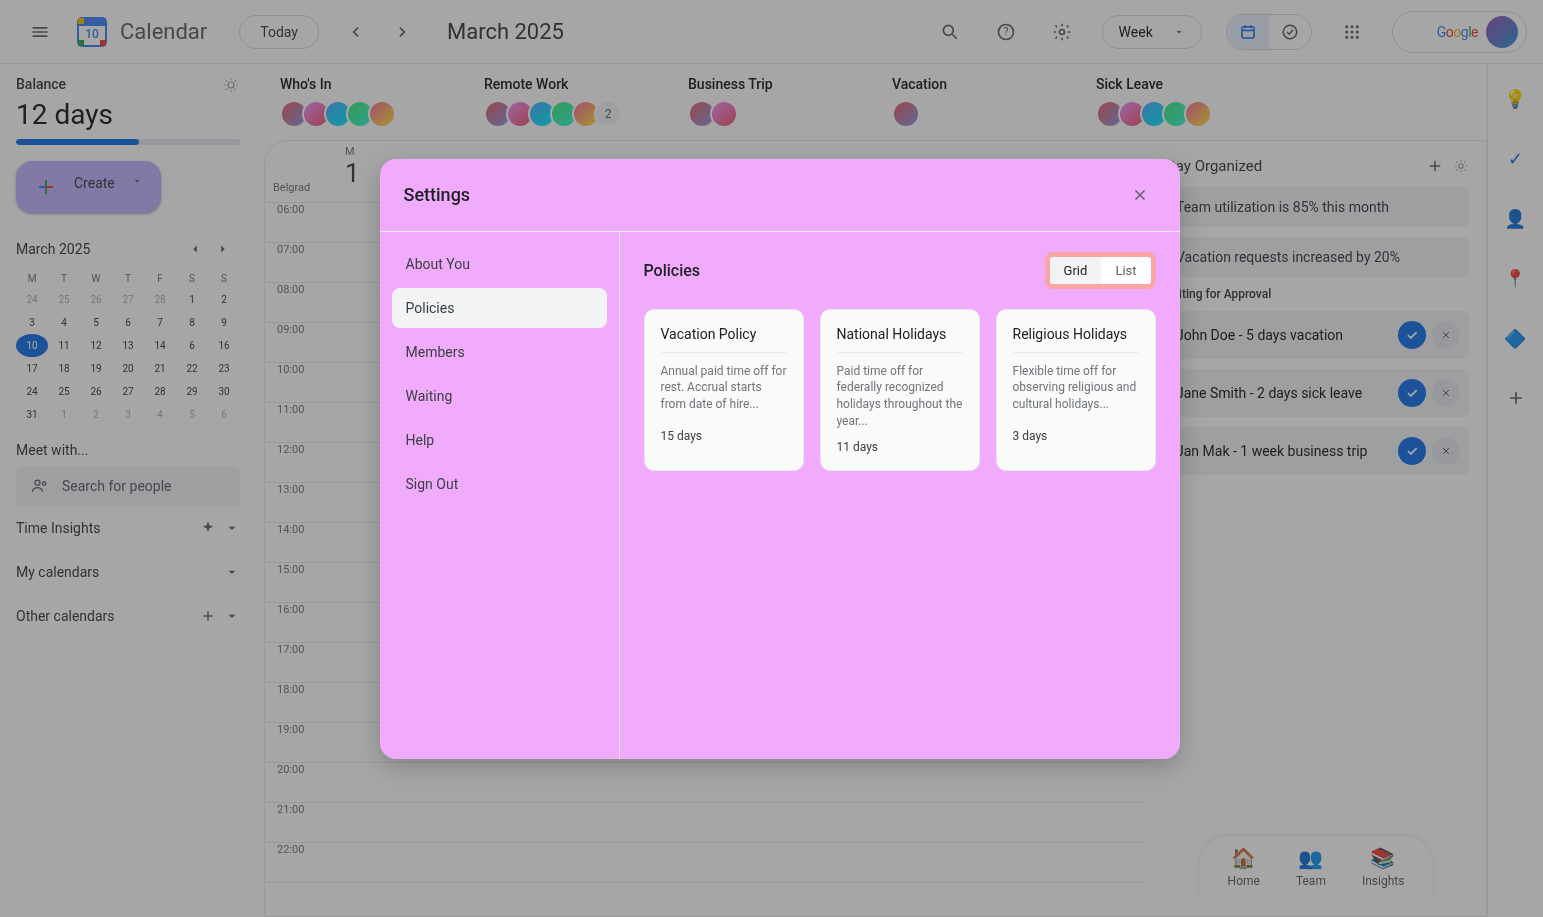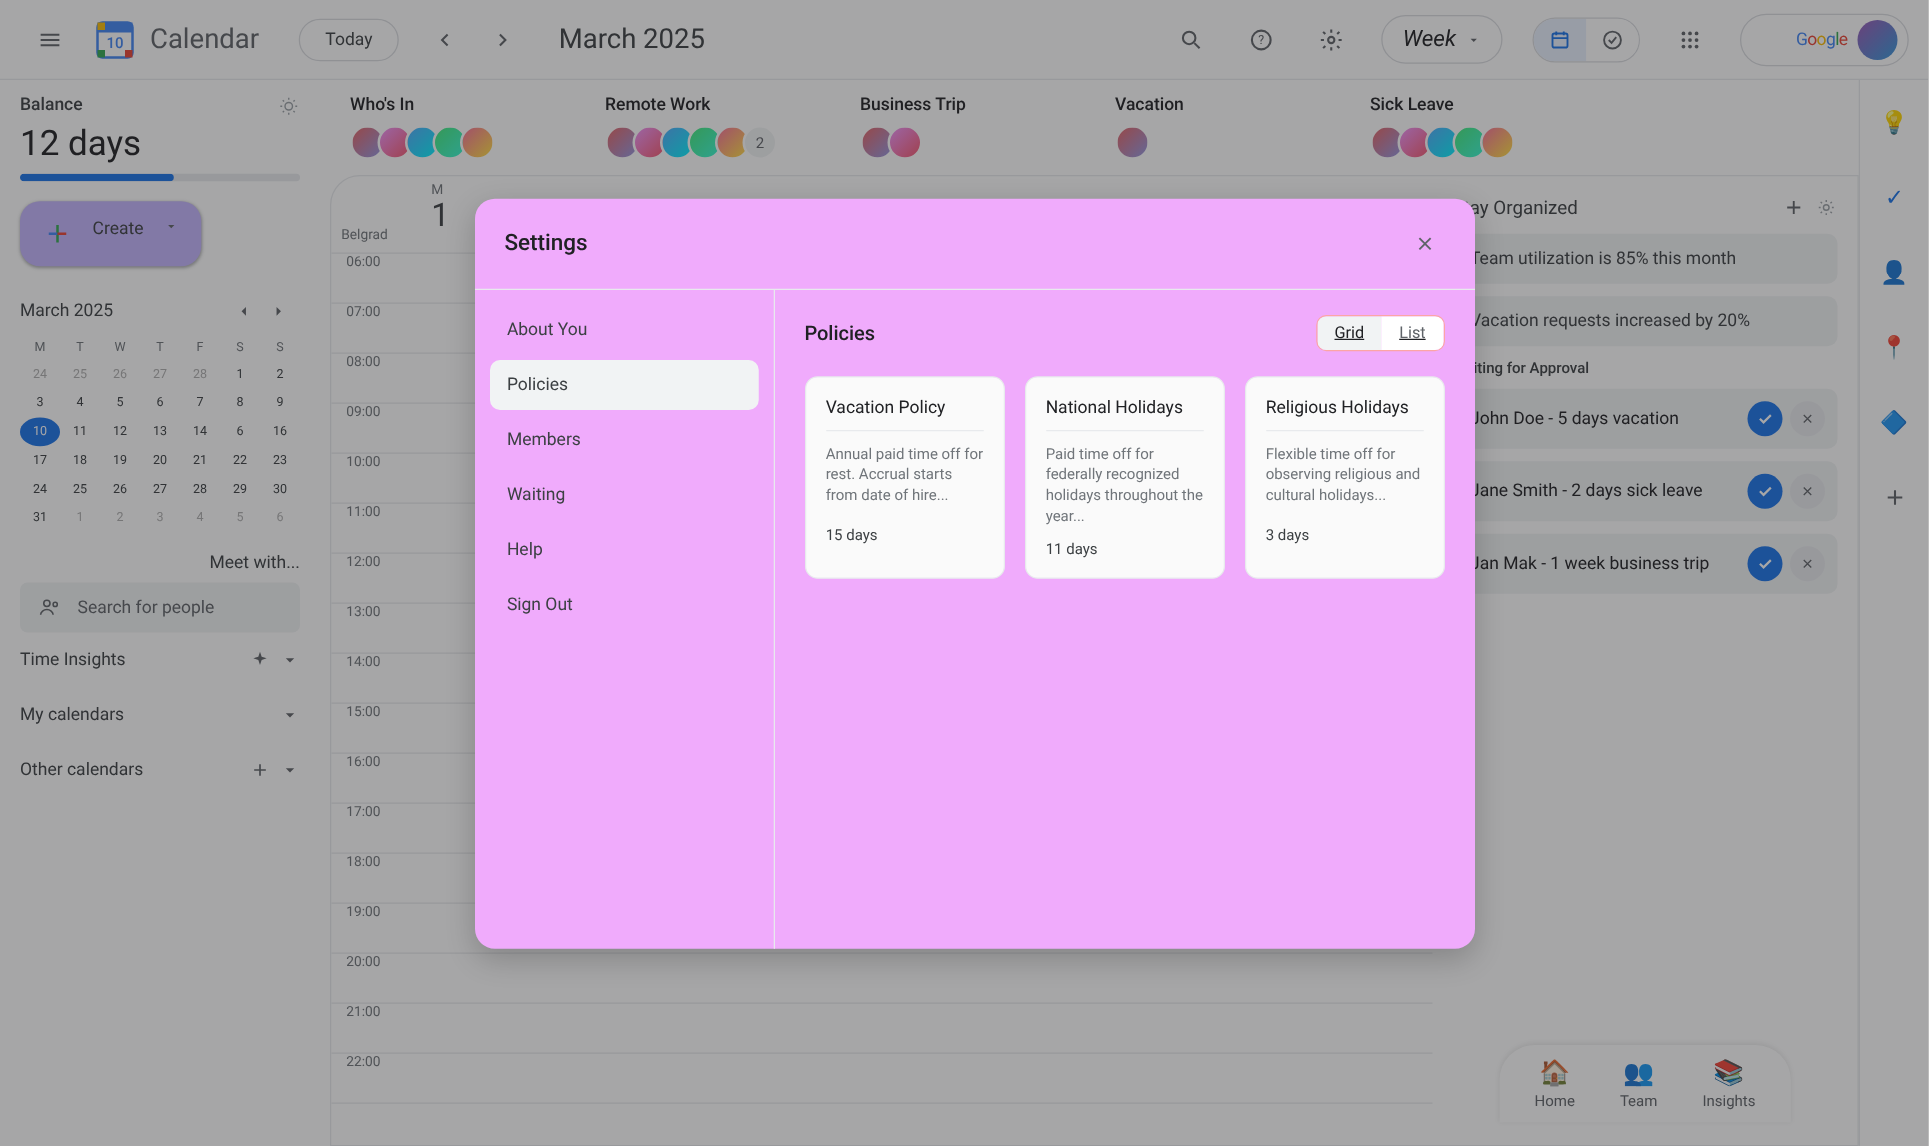--- a/index.html
+++ b/index.html
@@ -8,21 +8,21 @@
 
 .header { height: 64px; border-bottom: 1px solid #e8eaed; display: flex; align-items: center; padding: 0 16px; gap: 8px; }
 .menu-btn { width: 48px; height: 48px; border-radius: 50%; border: none; background: none; display: flex; align-items: center; justify-content: center; cursor: pointer; }
 .logo { display: flex; align-items: center; gap: 8px; margin-right: 24px; }
 .logo-icon { width: 40px; height: 40px; display: flex; align-items: center; justify-content: center; }
 .logo-text { font-size: 22px; color: #5f6368; }
 .today-btn { padding: 8px 20px; border: 1px solid #dadce0; border-radius: 20px; background: #fff; font-size: 14px; color: #3c4043; cursor: pointer; margin-right: 8px; }
 .nav-arrow { width: 40px; height: 40px; border-radius: 50%; border: none; background: none; display: flex; align-items: center; justify-content: center; cursor: pointer; color: #5f6368; }
 .header-title { font-size: 22px; color: #3c4043; margin-left: 16px; flex: 1; }
 .header-icon { width: 48px; height: 48px; border-radius: 50%; border: none; background: none; display: flex; align-items: center; justify-content: center; cursor: pointer; color: #5f6368; }
-.view-select { padding: 8px 16px; border: 1px solid #dadce0; border-radius: 20px; background: #fff; font-size: 18px; display: flex; align-items: center; gap: 8px; cursor: pointer; margin: 0 8px; font-style: italic; }
+.view-select { padding: 8px 16px; border: 1px solid #dadce0; border-radius: 20px; background: #fff; font-size: 14px; display: flex; align-items: center; gap: 20px; cursor: pointer; margin: 0 8px; }
 .toggle-group { display: flex; border: 1px solid #dadce0; border-radius: 20px; overflow: hidden; margin: 0 8px; }
 .toggle-btn { padding: 8px 12px; border: none; background: #fff; cursor: pointer; display: flex; align-items: center; }
 .toggle-btn.active { background: #e8f0fe; }
 .account-pill { display: flex; align-items: center; gap: 8px; padding: 4px 8px 4px 16px; border: 1px solid #dadce0; border-radius: 24px; margin-left: 8px; }
 .google-logo { font-size: 14px; font-weight: 400; letter-spacing: -0.5px; margin-left: 28px; }
 .g-b { color:#4285f4; } .g-r { color:#ea4335; } .g-y { color:#fbbc04; } .g-g { color:#34a853; }
 .avatar-sm { width: 32px; height: 32px; border-radius: 50%; background: linear-gradient(135deg,#9b59b6,#3498db); }
 
 
 .body-row { display: flex; height: calc(100% - 64px); }
@@ -36,21 +36,21 @@
 .mini-cal { margin-top: 24px; }
 .mini-cal-head { display: flex; justify-content: space-between; align-items: center; }
 .mini-cal-title { font-size: 14px; color: #3c4043; }
 .mini-cal-nav { display: flex; gap: 4px; }
 .mini-cal-nav button { width: 24px; height: 24px; border: none; background: none; border-radius: 50%; cursor: pointer; color: #5f6368; }
 .mini-grid { display: grid; grid-template-columns: repeat(7, 1fr); gap: 0; margin-top: 8px; font-size: 10px; text-align: center; }
 .mini-grid .dow { color: #70757a; padding: 4px 0; }
 .mini-grid .day { padding: 6px 0; color: #3c4043; cursor: pointer; border-radius: 50%; }
 .mini-grid .day.dim { color: #b0b0b0; }
 .mini-grid .day.today { background: #1a73e8; color: #fff; }
-.meet-with { font-size: 14px; color: #3c4043; margin-top: 16px; text-align: right; }
+.meet-with { font-size: 14px; color: #3c4043; margin-top: 16px; }
 .search-people { display: flex; align-items: center; gap: 12px; background: #f1f3f4; border-radius: 6px; padding: 10px 14px; margin-top: 8px; color: #5f6368; font-size: 14px; }
 .side-item { display: flex; justify-content: space-between; align-items: center; font-size: 14px; color: #3c4043; padding: 14px 0; cursor: pointer; }
 .side-item .icons { display: flex; gap: 8px; }
 
 
 .main { flex: 1; display: flex; flex-direction: column; }
 .status-bar { display: flex; gap: 44px; padding: 12px 24px; }
 .status-col { min-width: 160px; }
 .status-label { font-size: 14px; font-weight: 500; color: #202124; }
 .status-avatars { display: flex; margin-top: 8px; }
@@ -93,21 +93,21 @@
 .modal-head { display:flex; justify-content:space-between; align-items:center; padding: 20px 24px; border-bottom: 1px solid #e8eaed; }
 .modal-head h2 { font-size:18px; font-weight:500; }
 .close-btn { width:32px; height:32px; border:none; background:none; border-radius:50%; cursor:pointer; color:#5f6368; display:flex; align-items:center; justify-content:center; }
 .modal-body { flex:1; display:flex; }
 .modal-nav { width: 240px; border-right:1px solid #e8eaed; padding: 12px; }
 .modal-nav-item { padding: 12px 14px; border-radius: 8px; font-size:14px; color:#3c4043; cursor:pointer; margin-bottom:4px; }
 .modal-nav-item.active { background:#f1f3f4; }
 .modal-content { flex:1; padding: 20px 24px; }
 .content-head { display:flex; justify-content:space-between; align-items:center; margin-bottom: 20px; }
 .content-head h3 { font-size:16px; font-weight:500; }
-.view-tog { display:flex; border:1px solid #fca5a5; border-radius:8px; overflow:hidden;text-decoration:underline; }
+.view-tog { display:flex; border:5px solid #fca5a5; border-radius:8px; overflow:hidden; }
 .view-tog button { padding:6px 14px; font-size:13px; border:none; background:#fff; cursor:pointer; color:#5f6368; }
 .view-tog button.active { background:#f1f3f4; color:#202124; }
 .policy-grid { display:flex; gap:16px; }
 .policy-card { flex:1; border:1px solid #e8eaed; border-radius:10px; padding:16px; background:#fafafa; }
 .policy-card h4 { font-size:14px; font-weight:400; color:#202124; padding-bottom:10px; border-bottom:1px solid #e8eaed; margin-bottom:10px; }
 .policy-card p { font-size:12px; color:#70757a; line-height:1.4; min-height:56px; }
 .policy-card .days { font-size:12px; color:#3c4043; margin-top:10px; }
 
 svg { display:block; }
 </style>

